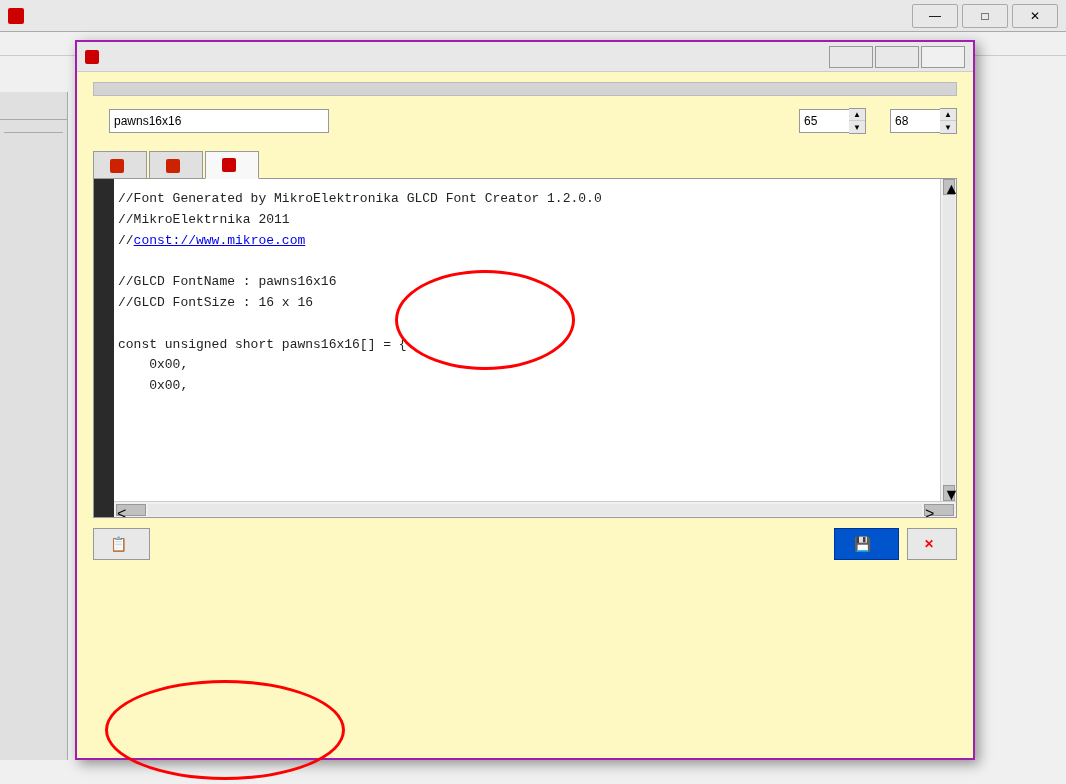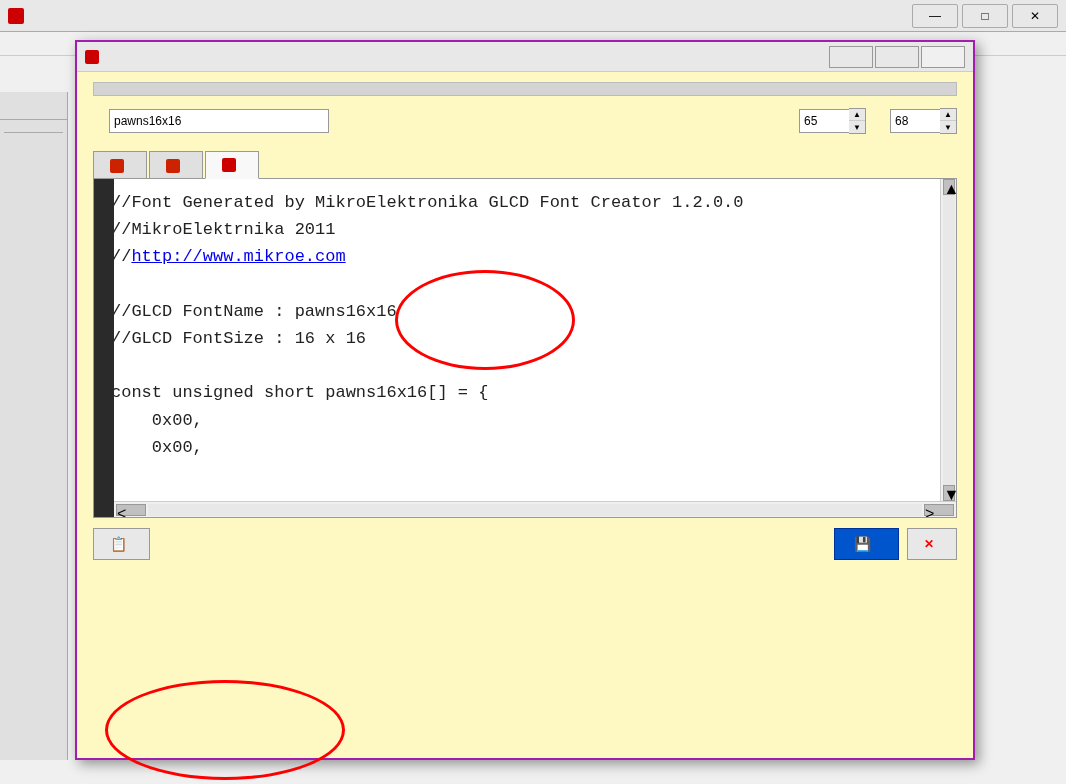--- a/index.html
+++ b/index.html
@@ -298,24 +298,24 @@
       overflow: auto;
       position: relative;
     }
     .code-left-bar {
       position: absolute;
       left: 0; top: 0; bottom: 0;
       width: 20px;
       background: #2a2a2a;
     }
     .code-content {
-      margin-left: 5px;
+      margin-left: 12px;
       padding: 10px 12px;
       font-family: 'Courier New', monospace;
-      font-size: 17px;
+      font-size: 13px;
       line-height: 1.6;
       color: #222;
       white-space: pre;
     }
     .code-link {
       color: #0000ee;
       text-decoration: underline;
     }
     .code-bold {
       font-weight: normal;
@@ -492,21 +492,21 @@
             <span></span>
           </div>
           <span></span>
         </div>
       </div>
 
       <div class="code-area-wrapper">
         <div class="code-left-bar"></div>
         <div class="code-content"><span>//Font Generated by MikroElektronika GLCD Font Creator 1.2.0.0
 //MikroElektrnika 2011
-//<span class="code-link">http://www.mikroe.com</span>
+//<span class="code-link">const://www.mikroe.com</span>
 
 //GLCD FontName : pawns16x16
 //GLCD FontSize : 16 x 16
 
 <span class="code-bold">const unsigned short</span> pawns16x16[] = {
     0x00,
     0x00,</span></div>
         <div class="paste-hint"></div>
 
         <div style="position:absolute; bottom:0; left:20px; right:0; height:16px; background:#f0f0f0; border-top:1px solid #ccc; display:flex; align-items:center;">

